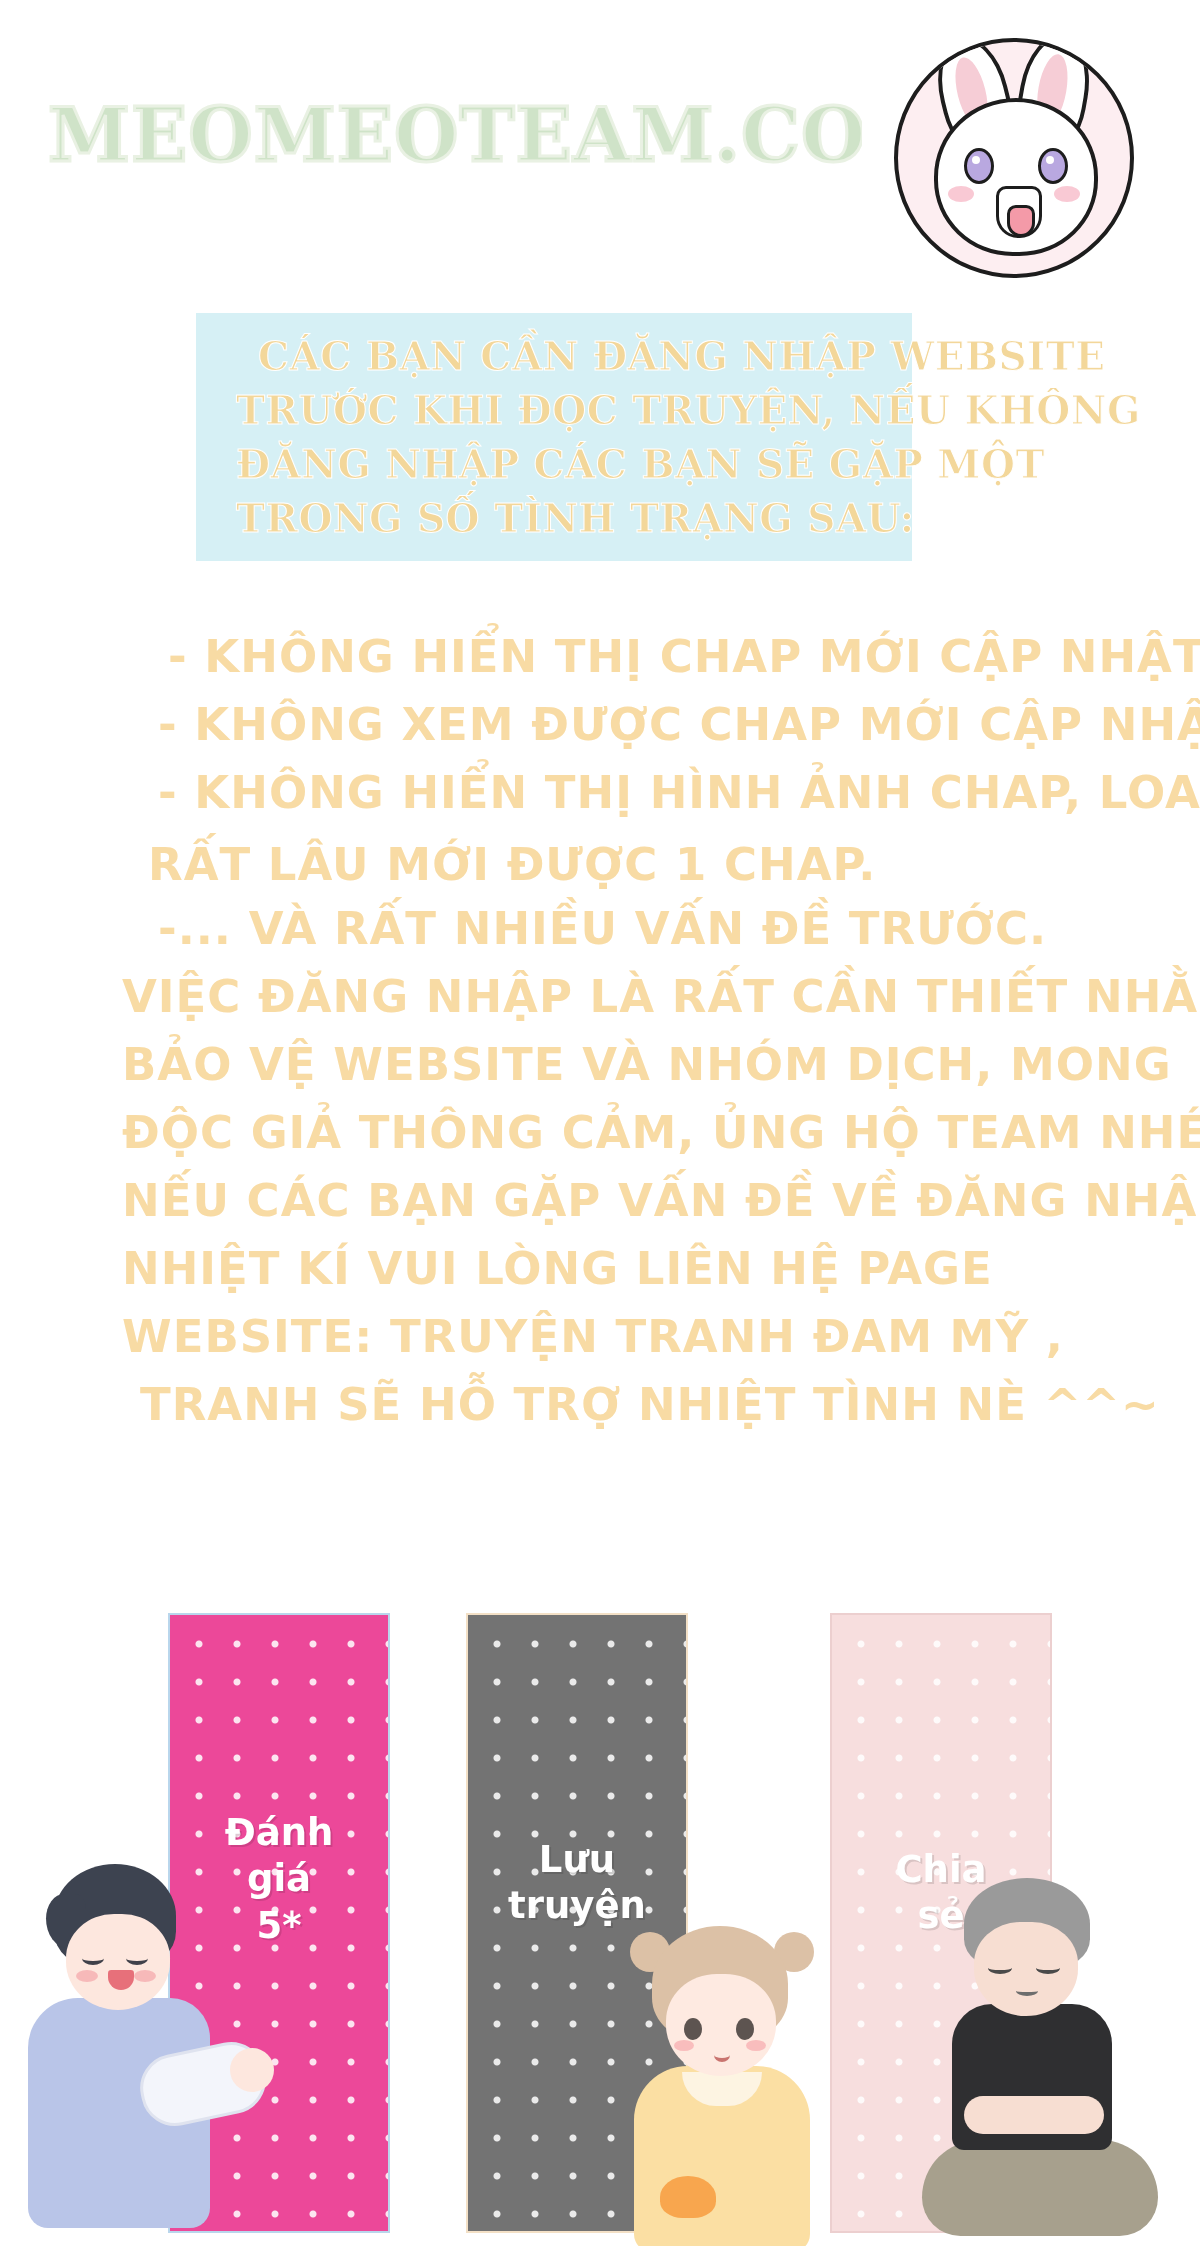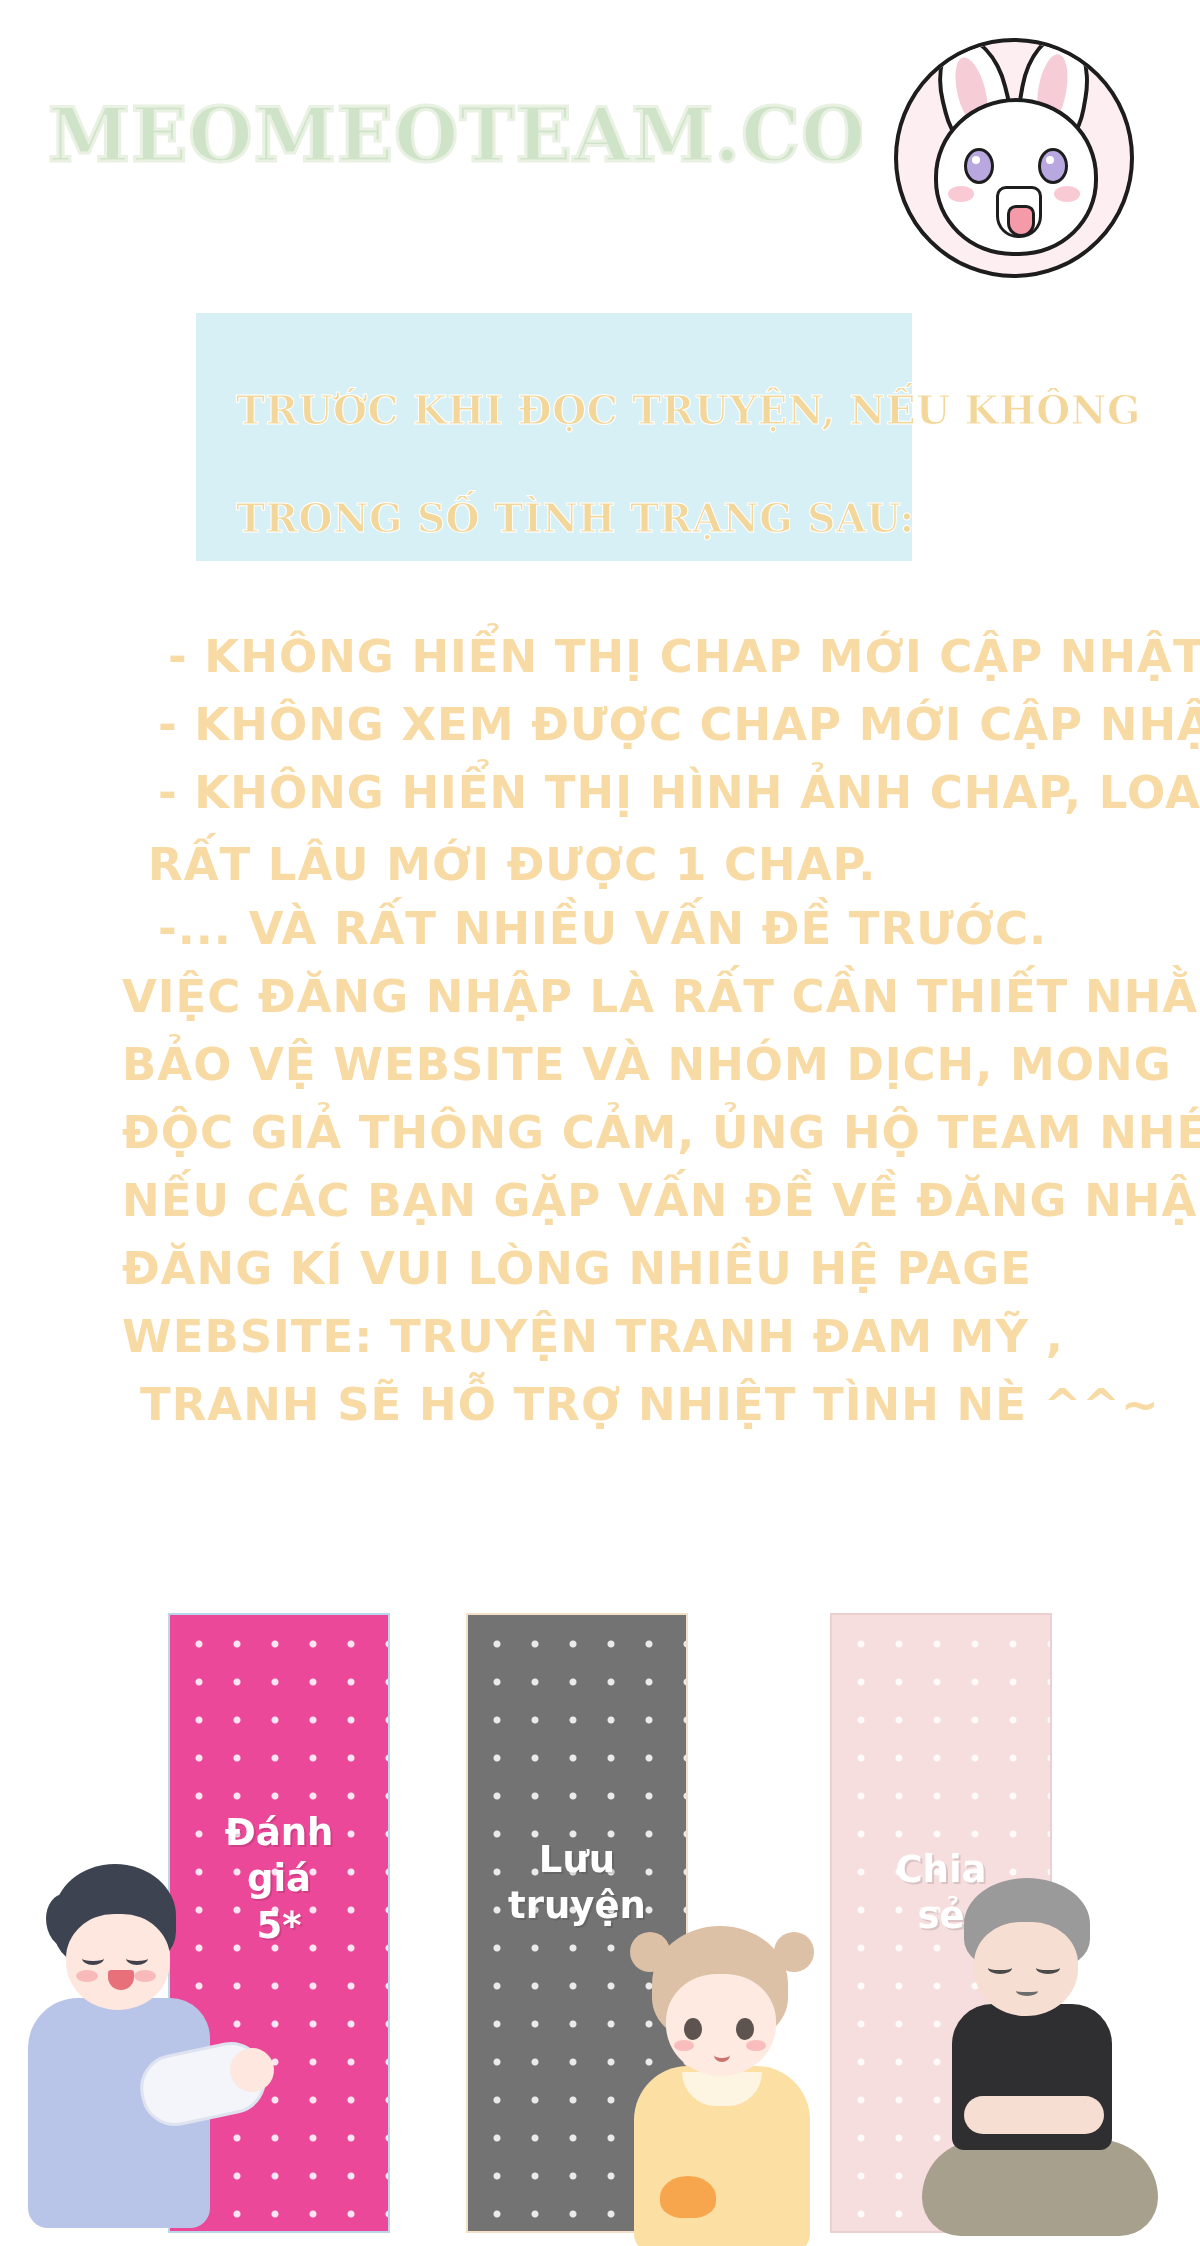--- a/index.html
+++ b/index.html
@@ -366,35 +366,37 @@
           </div>
         <div class="mouth">
           <div class="tongue"></div>
         </div>
       </div>
     </div>
   </div>
 </div>
 
 <div class="notice-box">
+  <div class="notice-line nl0">CÁC BẠN CẦN ĐĂNG NHẬP WEBSITE</div>
   <div class="notice-line nl1">TRƯỚC KHI ĐỌC TRUYỆN, NẾU KHÔNG</div>
+  <div class="notice-line nl2">ĐĂNG NHẬP CÁC BẠN SẼ GẶP MỘT</div>
   <div class="notice-line nl3">TRONG SỐ TÌNH TRẠNG SAU:</div>
 </div>
 
 <div class="body-text">
   <div class="bt-line" style="left:168px; top:0px;">- KHÔNG HIỂN THỊ CHAP MỚI CẬP NHẬT</div>
   <div class="bt-line" style="left:158px; top:68px;">- KHÔNG XEM ĐƯỢC CHAP MỚI CẬP NHẬT</div>
   <div class="bt-line" style="left:158px; top:136px;">- KHÔNG HIỂN THỊ HÌNH ẢNH CHAP, LOAD</div>
   <div class="bt-line" style="left:148px; top:208px;">RẤT LÂU MỚI ĐƯỢC 1 CHAP.</div>
   <div class="bt-line" style="left:158px; top:272px;">-... VÀ RẤT NHIỀU VẤN ĐỀ TRƯỚC.</div>
   <div class="bt-line" style="left:122px; top:340px;">VIỆC ĐĂNG NHẬP LÀ RẤT CẦN THIẾT NHẰM</div>
   <div class="bt-line" style="left:122px; top:408px;">BẢO VỆ WEBSITE VÀ NHÓM DỊCH, MONG</div>
   <div class="bt-line" style="left:122px; top:476px;">ĐỘC GIẢ THÔNG CẢM, ỦNG HỘ TEAM NHÉ &lt;3</div>
   <div class="bt-line" style="left:122px; top:544px;">NẾU CÁC BẠN GẶP VẤN ĐỀ VỀ ĐĂNG NHẬP &amp;</div>
-  <div class="bt-line" style="left:122px; top:612px;">ĐĂNG KÍ VUI LÒNG NHIỀU HỆ PAGE</div>
+  <div class="bt-line" style="left:122px; top:612px;">NHIỆT KÍ VUI LÒNG LIÊN HỆ PAGE</div>
   <div class="bt-line" style="left:122px; top:680px;">WEBSITE: TRUYỆN TRANH ĐAM MỸ ,</div>
   <div class="bt-line" style="left:140px; top:748px;">TRANH SẼ HỖ TRỢ NHIỆT TÌNH NÈ ^^~</div>
 </div>
 
 <div class="panel blue">
   <div class="dots"></div>
   <div class="label">Đánh
 giá
 5*</div>
 </div>

